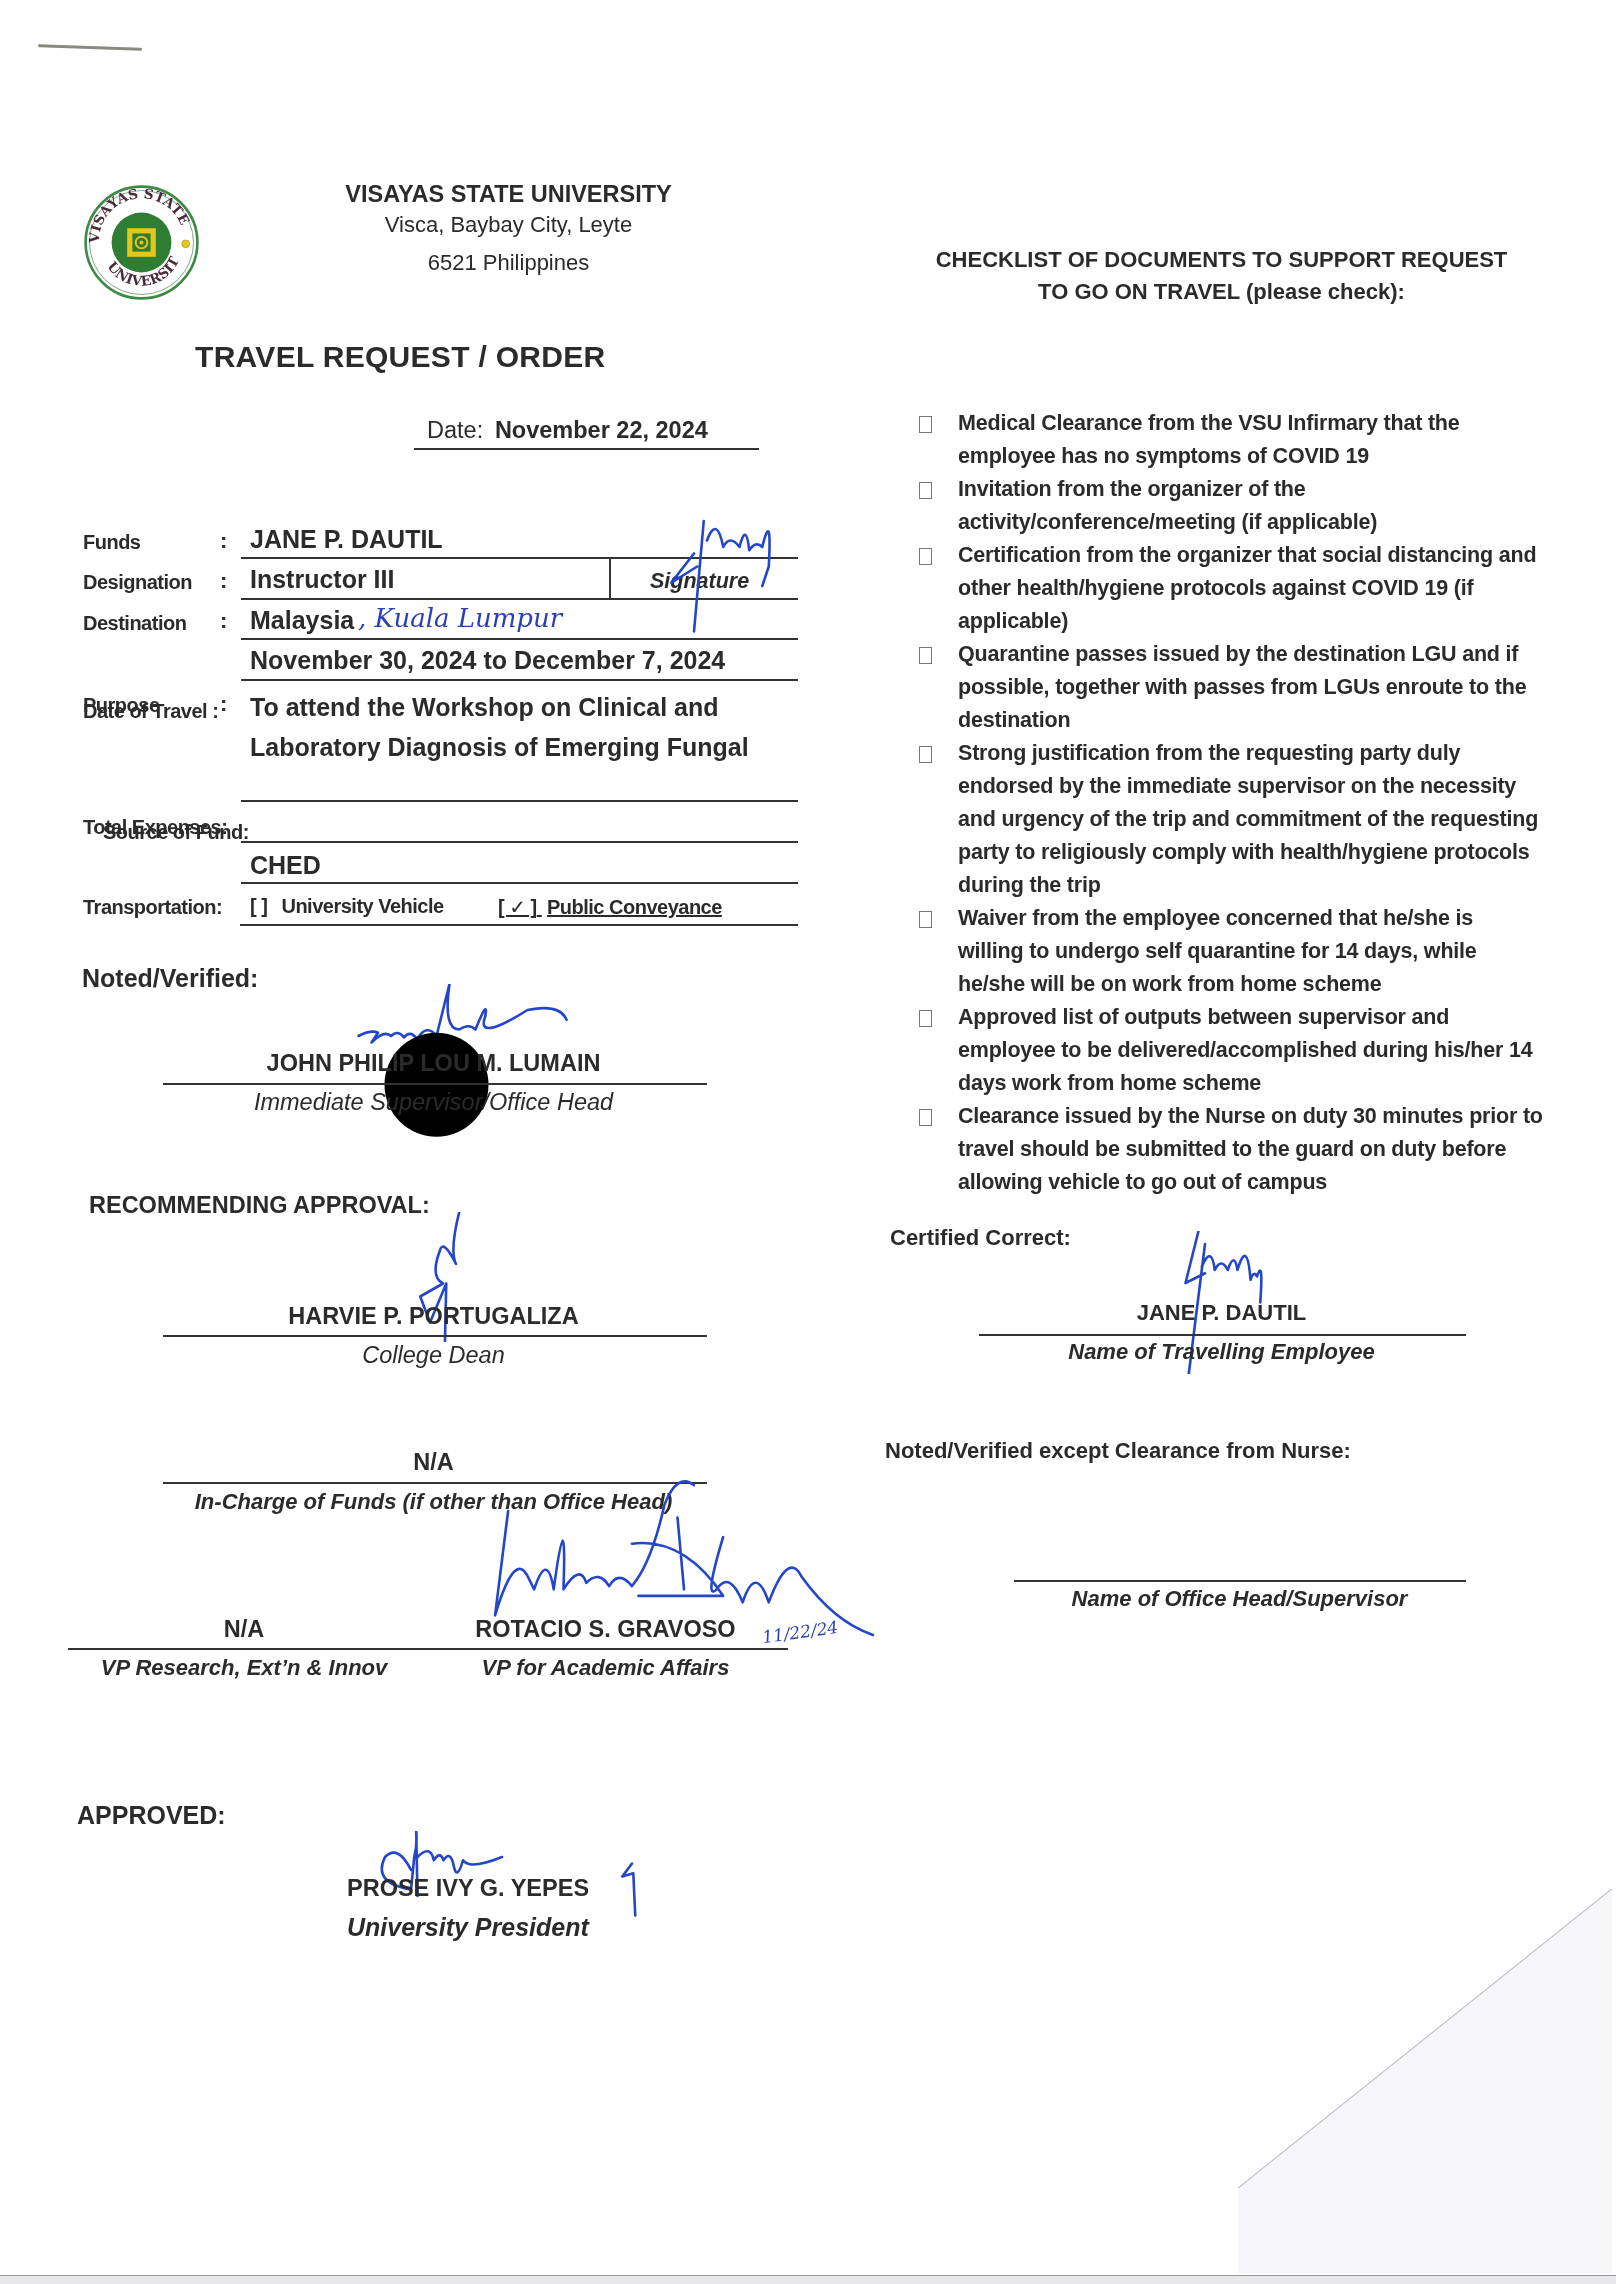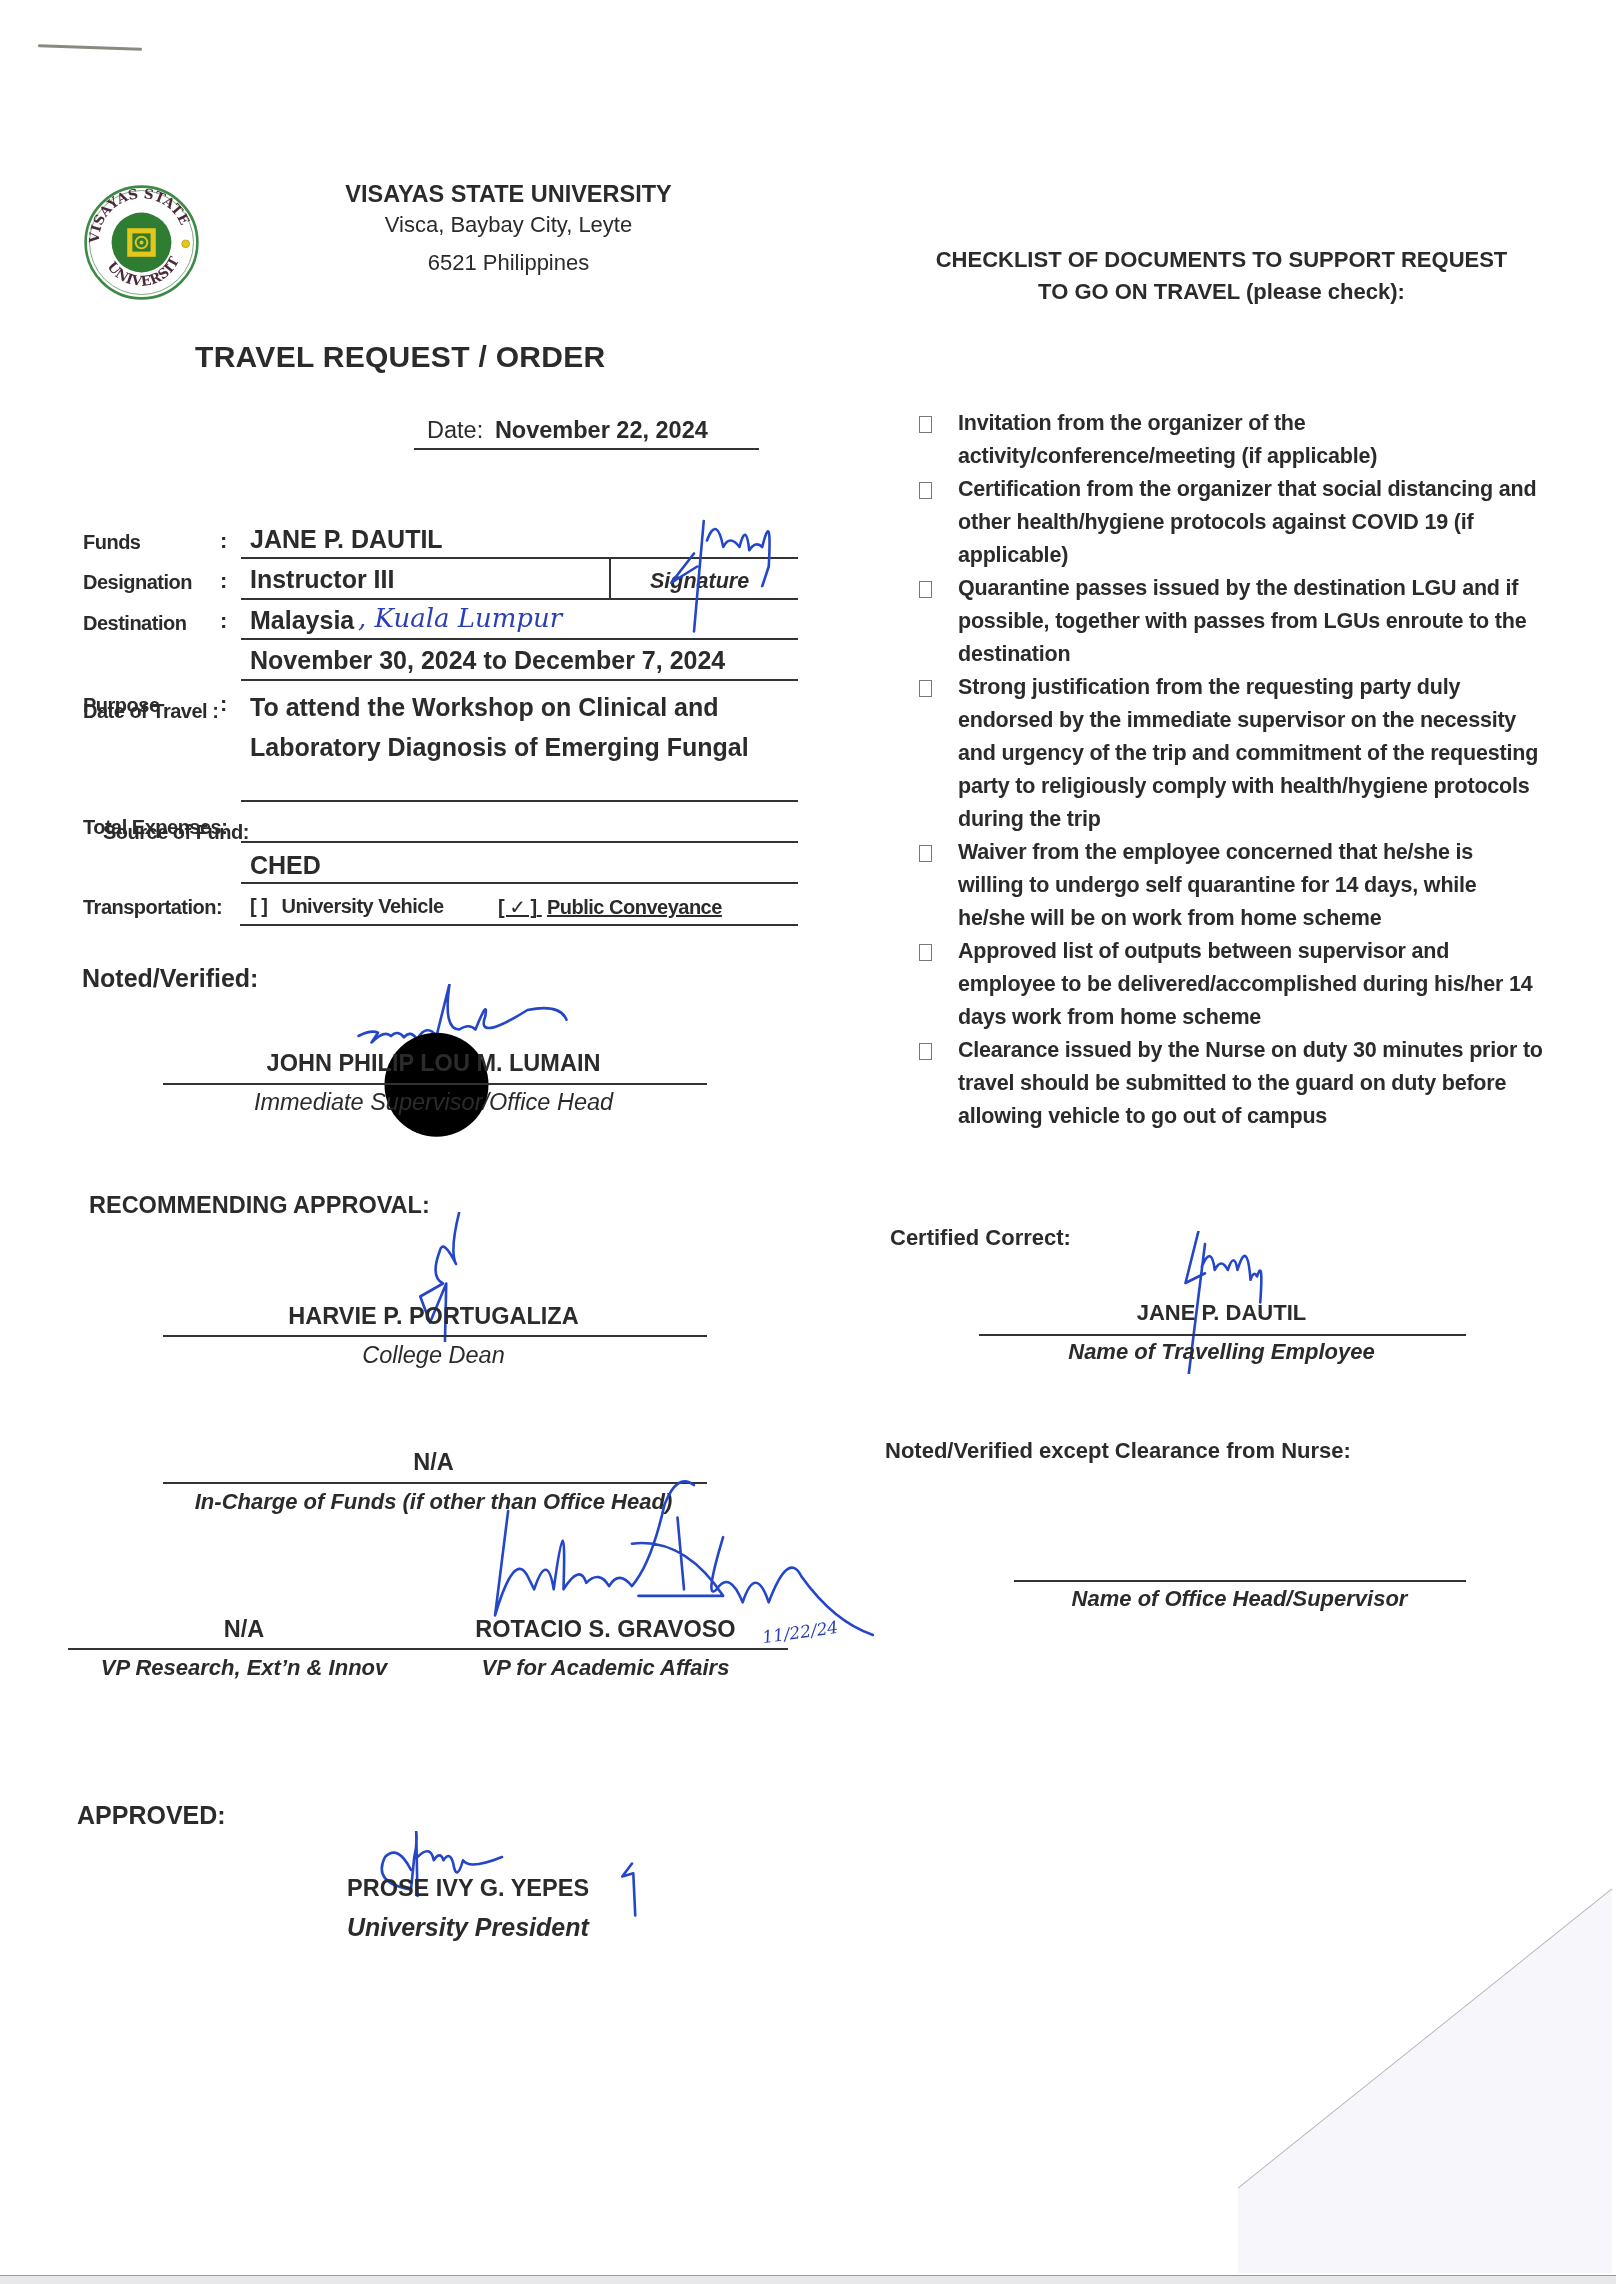--- a/index.html
+++ b/index.html
@@ -124,20 +124,21 @@
   <span>[ ✓ ]</span>
   <span style="margin-left:5.2px;">Public Conveyance</span>
 </div>
 <div class="line" style="left:240px;top:924px;width:558px;"></div>
 
 <div class="abs chk-title">
   <div>CHECKLIST OF DOCUMENTS TO SUPPORT REQUEST</div>
   <div>TO GO ON TRAVEL (please check):</div>
 </div>
 <ul class="abs chk-list">
+  <li class="chk-item"><span class="chk-box"></span><span>Medical Clearance from the VSU Infirmary that the employee has no symptoms of COVID 19</span></li>
   <li class="chk-item"><span class="chk-box"></span><span>Invitation from the organizer of the activity/conference/meeting (if applicable)</span></li>
   <li class="chk-item"><span class="chk-box"></span><span>Certification from the organizer that social distancing and other health/hygiene protocols against COVID 19 (if applicable)</span></li>
   <li class="chk-item"><span class="chk-box"></span><span>Quarantine passes issued by the destination LGU and if possible, together with passes from LGUs enroute to the destination</span></li>
   <li class="chk-item"><span class="chk-box"></span><span>Strong justification from the requesting party duly endorsed by the immediate supervisor on the necessity and urgency of the trip and commitment of the requesting party to religiously comply with health/hygiene protocols during the trip</span></li>
   <li class="chk-item"><span class="chk-box"></span><span>Waiver from the employee concerned that he/she is willing to undergo self quarantine for 14 days, while he/she will be on work from home scheme</span></li>
   <li class="chk-item"><span class="chk-box"></span><span>Approved list of outputs between supervisor and employee to be delivered/accomplished during his/her 14 days work from home scheme</span></li>
   <li class="chk-item"><span class="chk-box"></span><span>Clearance issued by the Nurse on duty 30 minutes prior to travel should be submitted to the guard on duty before allowing vehicle to go out of campus</span></li>
 </ul>
 
 <div class="abs sec-h" style="left:82px;top:964px;">Noted/Verified:</div>

